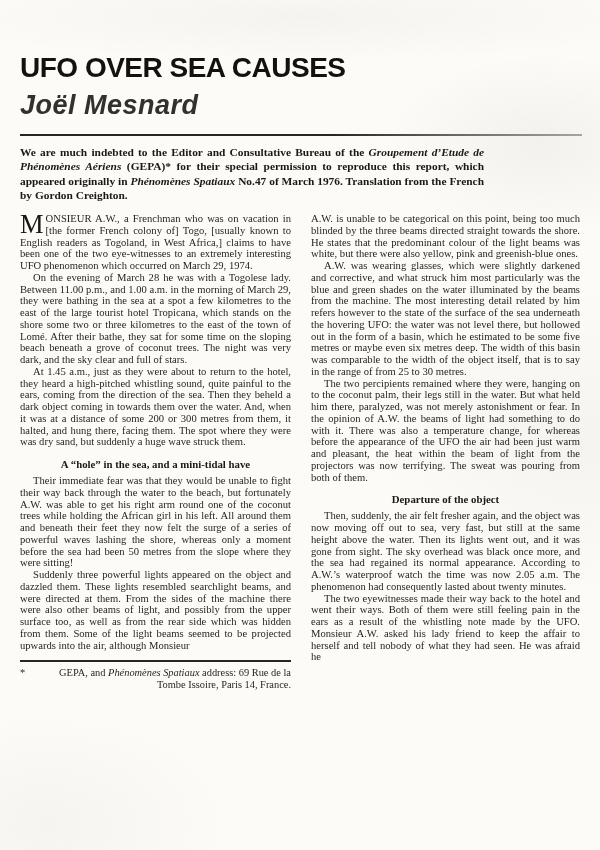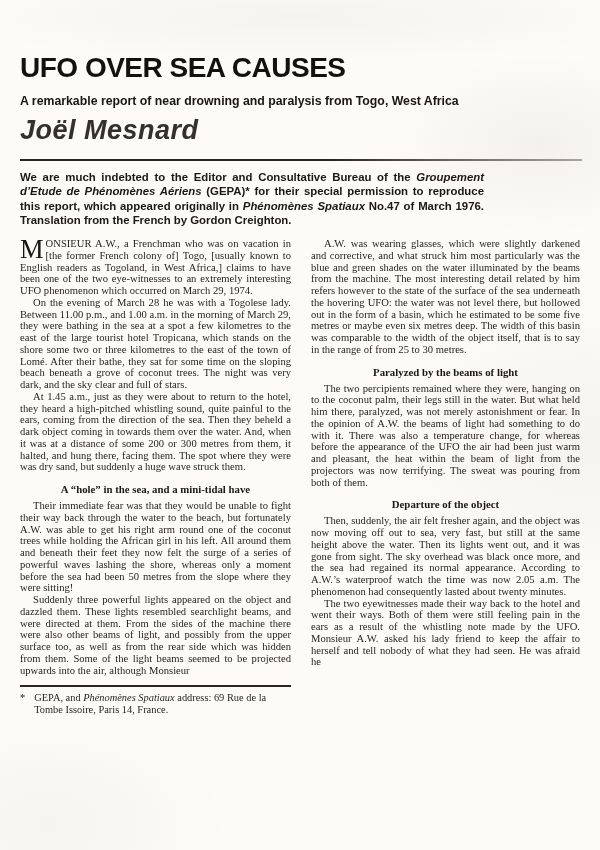--- a/index.html
+++ b/index.html
@@ -30,21 +30,21 @@
     font-family:"Liberation Sans",sans-serif;
     font-style:italic;font-weight:700;
     font-size:27px;line-height:30px;color:#34302c;
     margin:7px 0 0 0;letter-spacing:0.5px;
   }
   .top-rule{
     margin-top:14px;height:2px;width:562px;border:0;
     background:linear-gradient(to right,#28241f 0%,#28241f 55%,#6e6862 78%,#aaa49d 100%);
   }
   .intro{
-    font-family:Liberation Sans, sans-serif;
+    font-family:Liberation Serif, serif;
     font-weight:700;font-size:11.4px;line-height:14.3px;
     color:#1b1815;width:464px;text-align:justify;
     margin:9px 0 0 0;
   }
   .intro .it,.fn-text .it{font-style:italic;}
 
   .columns{display:flex;gap:20px;margin-top:11px;}
   .col{width:271px;font-size:10.6px;line-height:11.75px;color:#221e1a;}
   .para{margin:0;text-align:justify;}
   .para.indent{text-indent:13px;}
@@ -54,32 +54,31 @@
   }
   .subhead{
     font-size:10.8px;line-height:12px;font-weight:700;
     text-align:center;margin:10px 0 5px 0;color:#1b1714;
   }
   .fn-rule{height:1.6px;background:#2a261f;border:0;margin:9px 0 5px 0;width:271px;}
   .footnote{
     display:flex;gap:9px;font-size:10.4px;line-height:12.4px;color:#241f1a;
   }
   .fn-marker{flex:0 0 auto;}
-  .fn-text{flex:1;}
+  .fn-text{flex:1;text-align:right;}
 </style>
 </head>
 <body>
 
 <div class="page">
 
   <h1 class="title">
     <span>UFO OVER SEA CAUSES</span><br>
   </h1>
 
-  <p class="subtitle">A remarkable report of near drowning and paralysis from Togo, West Africa</p>
 
   <p class="author">Joël Mesnard</p>
 
   <div class="top-rule"></div>
 
   <p class="intro"><span>We are much indebted to the Editor and Consultative Bureau of the </span><span class="it">Groupement d’Etude de Phénomènes Aériens</span><span> (GEPA)* for their special permission to reproduce this report, which appeared originally in </span><span class="it">Phénomènes Spatiaux</span><span> No.47 of March 1976. Translation from the French by Gordon Creighton.</span></p>
 
   <div class="columns">
 
     <div class="col">
@@ -90,22 +89,22 @@
       <p class="para indent">Their immediate fear was that they would be unable to fight their way back through the water to the beach, but fortunately A.W. was able to get his right arm round one of the coconut trees while holding the African girl in his left. All around them and beneath their feet they now felt the surge of a series of powerful waves lashing the shore, whereas only a moment before the sea had been 50 metres from the slope where they were sitting!</p>
       <p class="para indent">Suddenly three powerful lights appeared on the object and dazzled them. These lights resembled searchlight beams, and were directed at them. From the sides of the machine there were also other beams of light, and possibly from the upper surface too, as well as from the rear side which was hidden from them.  Some of the light beams seemed to be projected upwards into the air, although Monsieur</p>
       <div class="fn-rule"></div>
       <div class="footnote">
         <span class="fn-marker">*</span>
         <span class="fn-text"><span>GEPA, and </span><span class="it">Phénomènes Spatiaux</span><span> address: 69 Rue de la Tombe Issoire, Paris 14, France.</span></span>
       </div>
     </div>
 
     <div class="col">
+      <p class="para">A.W. is unable to be categorical on this point, being too much blinded by the three beams directed straight towards the shore. He states that the predominant colour of the light beams was white, but there were also yellow, pink and greenish-blue ones.</p>
       <p class="para indent">A.W. was wearing glasses, which were slightly darkened and corrective, and what struck him most particularly was the blue and green shades on the water illuminated by the beams from the machine. The most interesting detail related by him refers however to the state of the surface of the sea underneath the hovering UFO: the water was not level there, but hollowed out in the form of a basin, which he estimated to be some five metres or maybe even six metres deep. The width of this basin was comparable to the width of the object itself, that is to say in the range of from 25 to 30 metres.</p>
-      <h3 class="subhead">Paralyzed by the beams of light</h3>
       <p class="para indent">The two percipients remained where they were, hanging on to the coconut palm, their legs still in the water. But what held him there, paralyzed, was not merely astonishment or fear. In the opinion of A.W. the beams of light had something to do with it. There was also a temperature change, for whereas before the appearance of the UFO the air had been just warm and pleasant, the heat within the beam of light from the projectors was now terrifying. The sweat was pouring from both of them.</p>
       <h3 class="subhead">Departure of the object</h3>
       <p class="para indent">Then, suddenly, the air felt fresher again, and the object was now moving off out to sea, very fast, but still at the same height above the water. Then its lights went out, and it was gone from sight. The sky overhead was black once more, and the sea had regained its normal appearance. According to A.W.’s waterproof watch the time was now 2.05 a.m. The phenomenon had consequently lasted about twenty minutes.</p>
       <p class="para indent">The two eyewitnesses made their way back to the hotel and went their ways. Both of them were still feeling pain in the ears as a result of the whistling note made by the UFO. Monsieur A.W. asked his lady friend to keep the affair to herself and tell nobody of what they had seen. He was afraid he</p>
     </div>
 
   </div>
 </div>
 
 </body></html>

